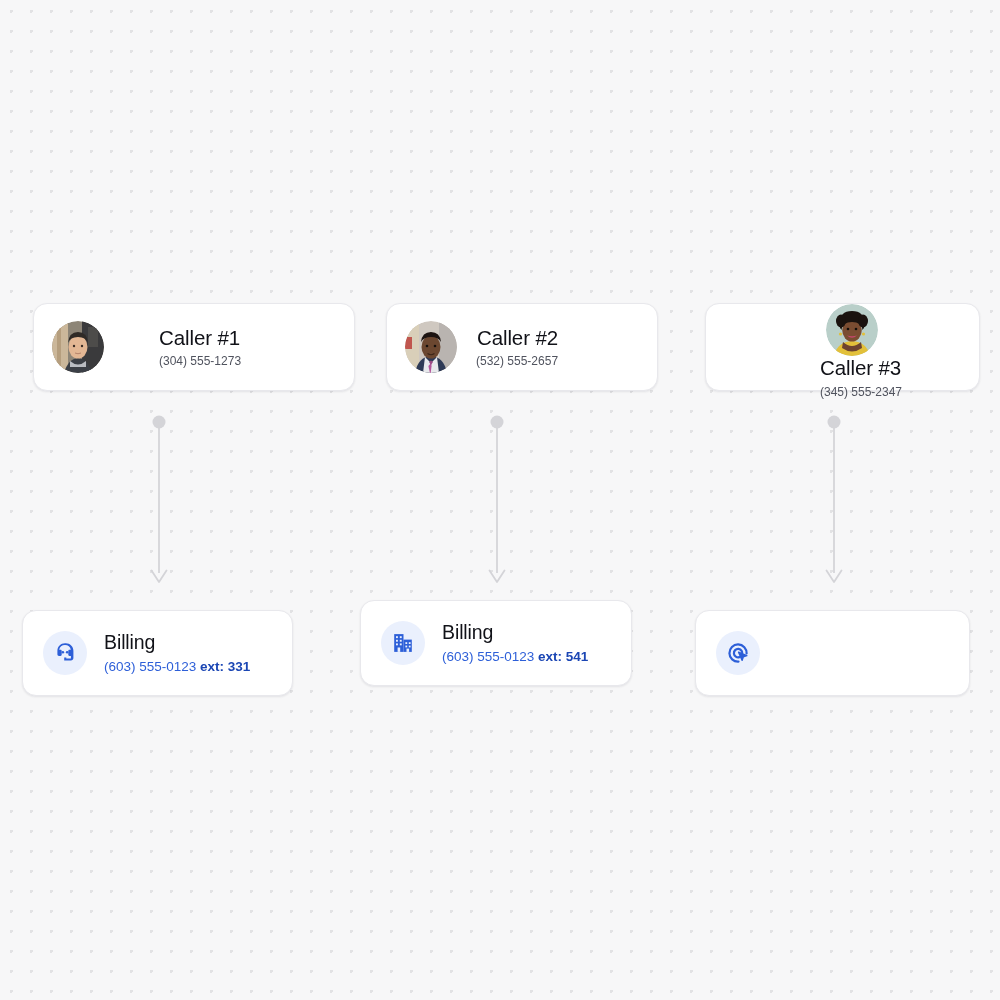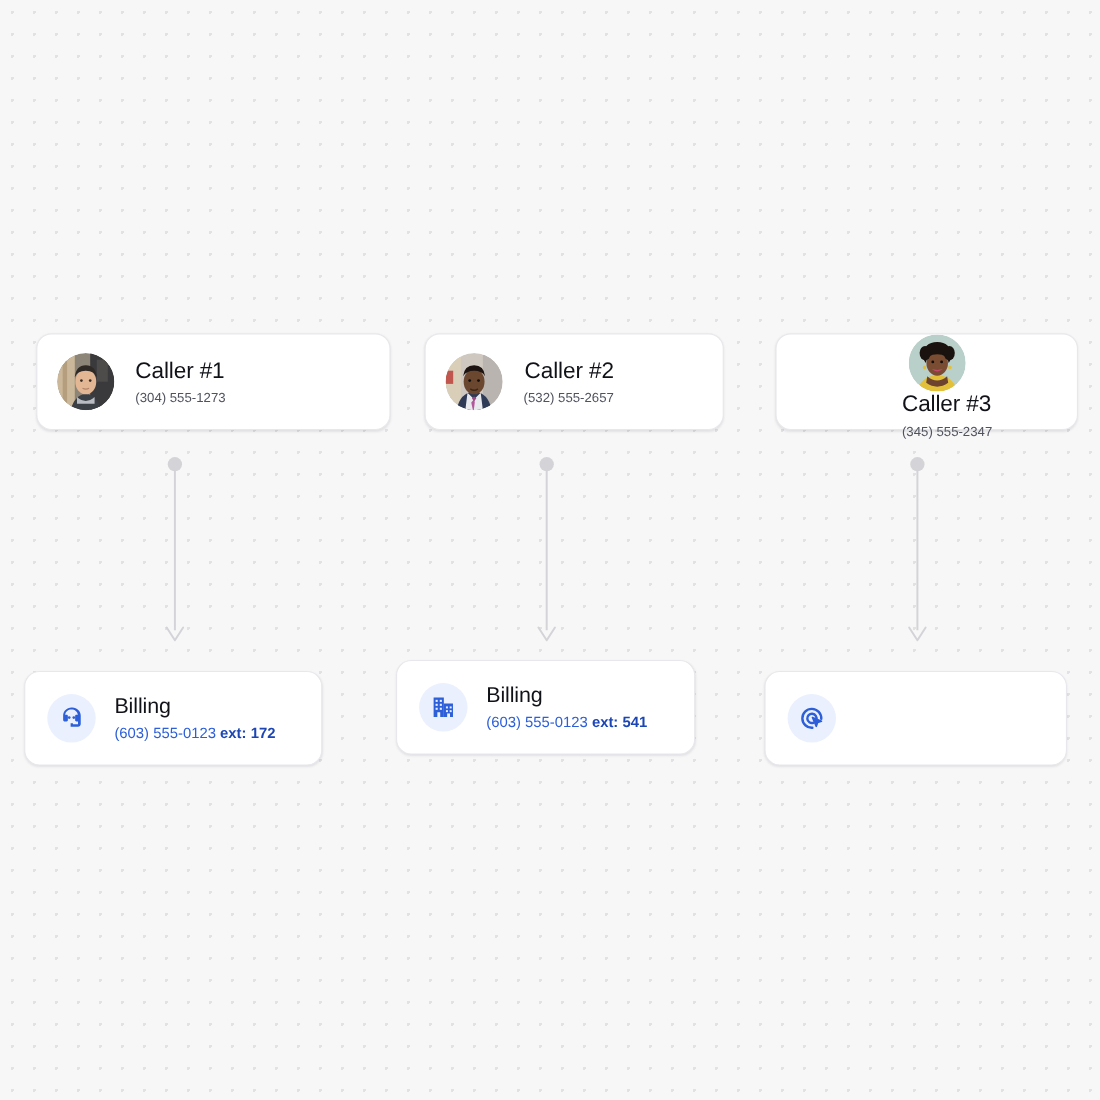--- a/index.html
+++ b/index.html
@@ -132,21 +132,21 @@
     <line x1="20" y1="12" x2="20" y2="163" stroke="#d4d4d8" stroke-width="1.8"></line>
     <path d="M20 172 L12.5 160.5 M20 172 L27.5 160.5" stroke="#d4d4d8" stroke-width="1.8" fill="none" stroke-linecap="round"></path>
   </svg>
 
   <svg class="connector" style="left:814px; top:410px;" width="40" height="180" viewBox="0 0 40 180">
     <circle cx="20" cy="12" r="6.5" fill="#d4d4d8"></circle>
     <line x1="20" y1="12" x2="20" y2="163" stroke="#d4d4d8" stroke-width="1.8"></line>
     <path d="M20 172 L12.5 160.5 M20 172 L27.5 160.5" stroke="#d4d4d8" stroke-width="1.8" fill="none" stroke-linecap="round"></path>
   </svg>
 
-  <div class="node caller-node" style="left:33px; top:303px; width:322px;">
+  <div class="node caller-node" style="left:33px; top:303px; width:322px;gap:36px;">
     <div class="avatar">
       <svg viewBox="0 0 52 52">
         <defs>
           <clipPath id="cl1">
               <circle cx="26" cy="26" r="26"></circle>
             </clipPath>
         </defs>
         <g clip-path="url(#cl1)">
           <rect x="0" y="0" width="52" height="52" fill="#8d8577"></rect>
           <rect x="0" y="0" width="16" height="52" fill="#cbb79a"></rect>
@@ -233,21 +233,21 @@
   <div class="node dept-node" style="left:22px; top:610px; width:271px;">
     <div class="dept-icon">
       <svg width="24" height="24" viewBox="0 0 24 24" fill="#2d5fd8">
         <path d="M12 2.2c-4.3 0-7.6 3.3-7.6 7.5v3.6c0 .9.7 1.6 1.6 1.6h1.6c.6 0 1.1-.5 1.1-1.1V9.9c0-.6-.5-1.1-1.1-1.1H6.2C6.6 5.6 9 3.9 12 3.9s5.4 1.7 5.8 4.9h-1.4c-.6 0-1.1.5-1.1 1.1v3.9c0 .6.5 1.1 1.1 1.1h1.5v2.6h-4.6v-1.1h-2.1v3.2h6.7c1.4 0 2.5-1.1 2.5-2.5V9.7c0-4.2-3.4-7.5-7.6-7.5z"></path>
         <circle cx="9.9" cy="11.3" r="1.25"></circle>
         <circle cx="14.1" cy="11.3" r="1.25"></circle>
       </svg>
     </div>
     <div class="dept-text">
       <div class="dept-name">Billing</div>
-      <div class="dept-phone"><span>(603) 555-0123</span> <span class="dept-ext">ext: 172</span></div>
+      <div class="dept-phone"><span>(603) 555-0123</span> <span class="dept-ext">ext: 331</span></div>
     </div>
   </div>
 
   <div class="node dept-node" style="left:360px; top:600px; width:272px;">
     <div class="dept-icon">
       <svg width="24" height="24" viewBox="0 0 24 24" fill="#2d5fd8">
         <path d="M3.2 3.1h9.3v17.8H3.2z"></path>
         <path d="M12.5 8.6h8.3v12.3h-8.3z"></path>
         <g fill="#eaf0fd">
           <rect x="5" y="5.2" width="1.9" height="1.9"></rect>

